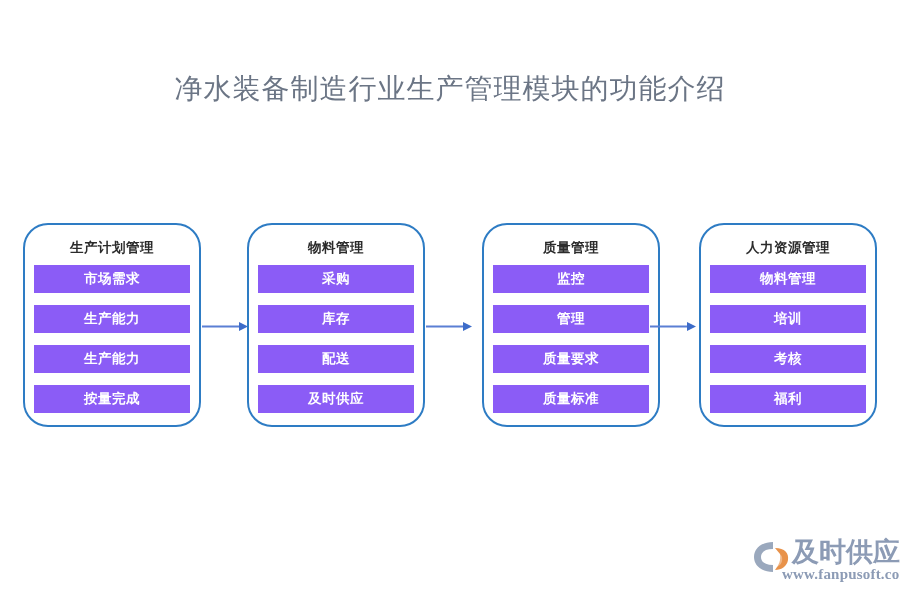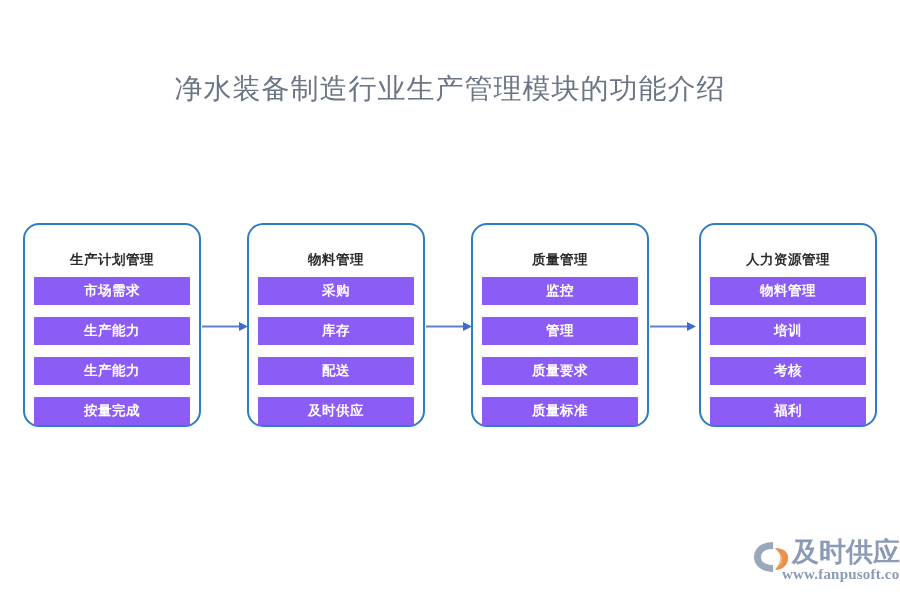--- a/index.html
+++ b/index.html
@@ -45,27 +45,27 @@
     height: 208px;
   }
 
   .flow-card {
     position: absolute;
     top: 0;
     width: 178px;
     height: 204px;
     box-sizing: border-box;
     border: 2px solid #2e7cc4;
-    border-radius: 16px;
+    border-radius: 25px;
     background: #ffffff;
-    padding: 16px 9px;
+    padding: 4px 9px;
   }
   .flow-card[data-col="0"] { left: 23px; }
   .flow-card[data-col="1"] { left: 247px; }
-  .flow-card[data-col="2"] { left: 471px; }
+  .flow-card[data-col="2"] { left: 482px; }
   .flow-card[data-col="3"] { left: 699px; }
 
   .card-header {
     height: 36px;
     line-height: 38px;
     text-align: center;
     font-size: 13.5px;
     font-weight: bold;
     color: #2b2b2b;
     letter-spacing: 0.5px;

